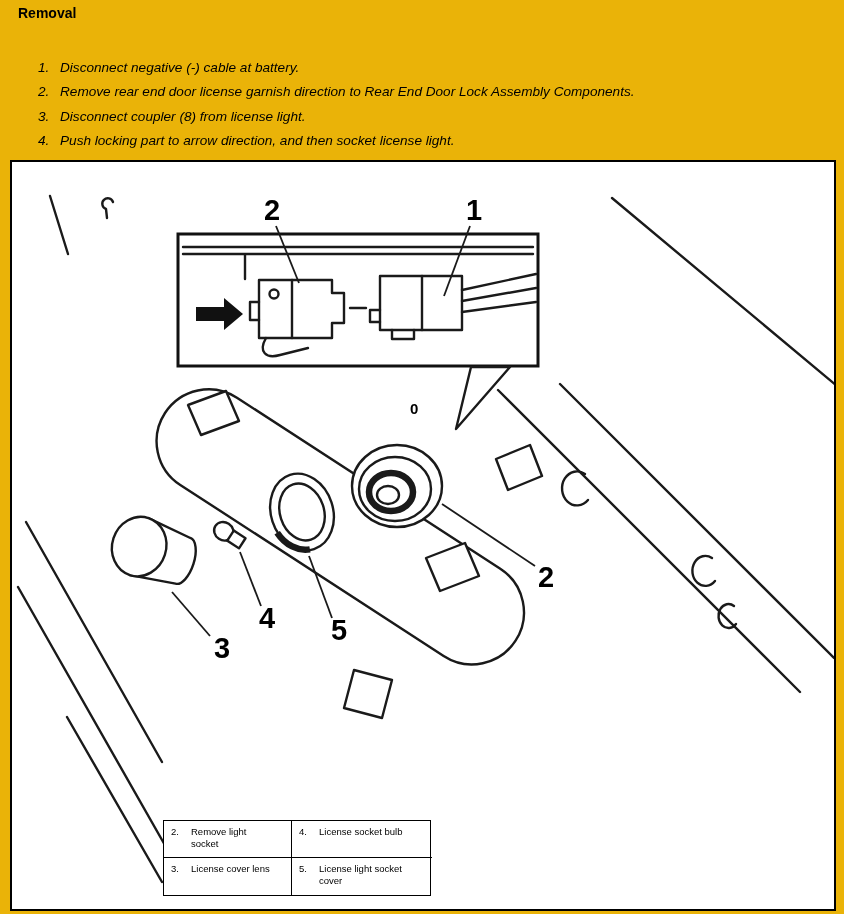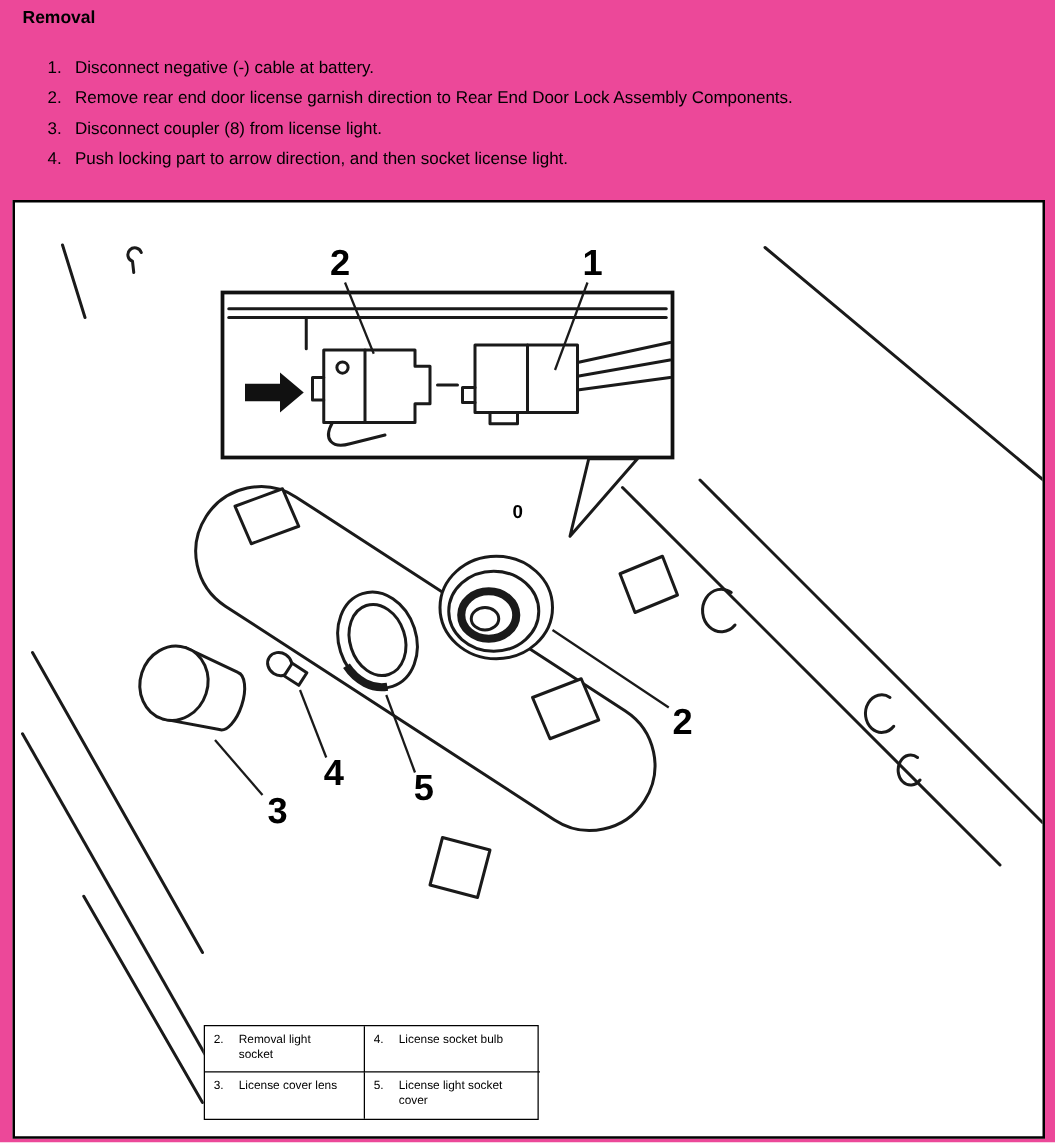--- a/index.html
+++ b/index.html
@@ -1,22 +1,22 @@
 <!DOCTYPE html>
 <html><head>
 <meta charset="utf-8">
 <style>
   * { margin:0; padding:0; box-sizing:border-box; }
   html,body { background:#fff; }
   .page {
-    position:relative; width:844px; height:914px; background:#ec4899;
+    position:relative; width:844px; height:914px; background:#eab308;
     font-family:"Liberation Sans", sans-serif; color:#000; overflow:hidden;
   }
   .title { position:absolute; left:18px; top:5px; font-size:14px; font-weight:bold; }
-  ol.steps { position:absolute; left:60px; top:42px; list-style:none; counter-reset:step; }
+  ol.steps { position:absolute; left:60px; top:56px; list-style:none; counter-reset:step;font-style:italic; }
   ol.steps li {
     position:relative; counter-increment:step; font-size:13.6px; line-height:24.4px; white-space:nowrap;
   }
   ol.steps li::before { content: counter(step) "."; position:absolute; left:-22px; }
 
   .figure {
     position:absolute; left:10px; top:160px; width:826px; height:751px;
     border:2px solid #000; background:#fff;
   }
   .figure svg { position:absolute; left:0; top:0; }
@@ -155,21 +155,21 @@
       <text class="callout" x="462" y="58" text-anchor="middle">1</text>
       <text class="callout" x="534" y="425" text-anchor="middle">2</text>
       <text class="callout" x="210" y="496" text-anchor="middle">3</text>
       <text class="callout" x="255" y="466" text-anchor="middle">4</text>
       <text class="callout" x="327" y="478" text-anchor="middle">5</text>
     </svg>
 
     <div class="legend">
       <div class="cell">
         <span class="num">2.</span>
-        <span class="label col-a">Removal light socket</span>
+        <span class="label col-a">Remove light socket</span>
       </div>
       <div class="cell">
         <span class="num">4.</span>
         <span class="label col-b">License socket bulb</span>
       </div>
       <div class="cell">
         <span class="num">3.</span>
         <span class="label col-a">License cover lens</span>
       </div>
       <div class="cell">

